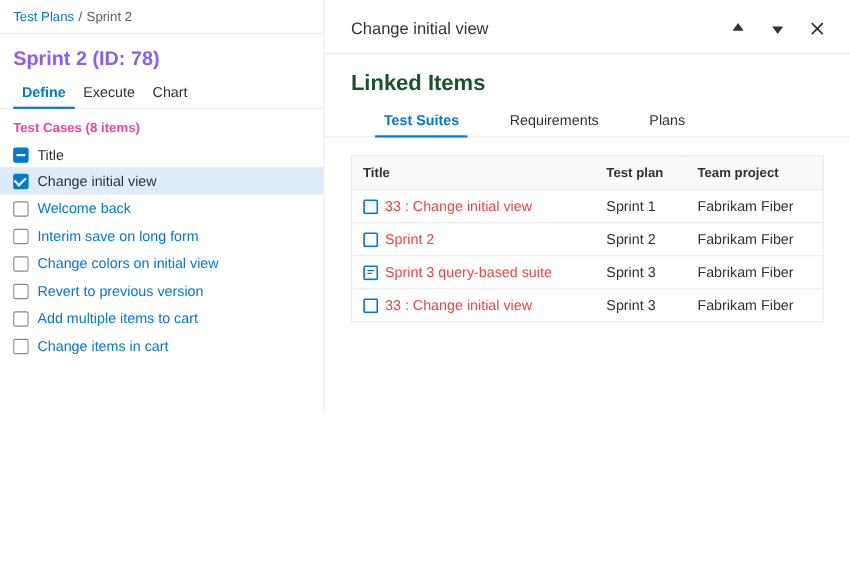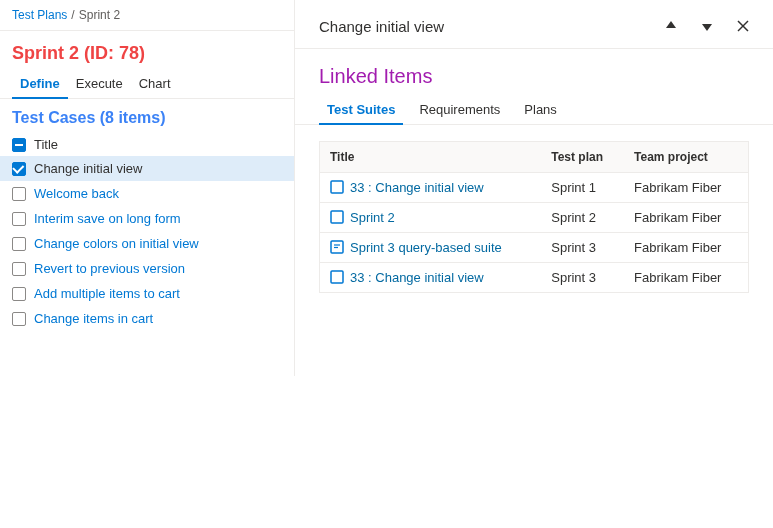--- a/index.html
+++ b/index.html
@@ -24,21 +24,21 @@
       color: #605e5c;
       border-bottom: 1px solid #edebe9;
       gap: 4px;
     }
     .breadcrumb a { color: #0078d4; text-decoration: none; }
 
     .sprint-title {
       padding: 12px 12px 4px 12px;
       font-size: 18px;
       font-weight: 600;
-      color: #ef4444;
+      color: #8b5cf6;
     }
 
     .tabs {
       display: flex;
       padding: 0 12px;
       border-bottom: 1px solid #edebe9;
       gap: 0;
     }
     .tab {
       padding: 8px 8px 6px 8px;
@@ -51,23 +51,23 @@
     }
     .tab.active {
       color: #0078d4;
       border-bottom: 2px solid #0078d4;
       font-weight: 600;
     }
     .tab:not(.active) { color: #323130; }
 
     .test-cases-header {
       padding: 10px 12px 6px 12px;
-      font-size: 16px;
+      font-size: 12px;
       font-weight: 600;
-      color: #3b82f6;
+      color: #ec4899;
     }
 
     .list-container {
       flex: 1;
       overflow-y: auto;
       padding-bottom: 8px;
     }
 
     .list-title-row {
       display: flex;
@@ -164,38 +164,39 @@
       align-items: center;
       justify-content: center;
       cursor: pointer;
       border-radius: 2px;
       color: #323130;
       font-size: 14px;
     }
 
     .linked-items-title {
       font-size: 20px;
-      font-weight: 400;
-      color: #a21caf;
+      font-weight: 700;
+      color: #14532d;
       padding: 16px 24px 8px 24px;
     }
 
     .panel-tabs {
       display: flex;
       padding: 0 24px;
       border-bottom: 1px solid #edebe9;
       gap: 0;
     }
     .panel-tab {
       padding: 6px 8px 6px 8px;
       font-size: 13px;
       cursor: pointer;
       border-bottom: 2px solid transparent;
       margin-bottom: -1px;
       margin-right: 8px;
+      margin-left: 22px;
     }
     .panel-tab.active {
       color: #0078d4;
       border-bottom: 2px solid #0078d4;
       font-weight: 600;
     }
 
     .table-area {
       flex: 1;
       padding: 16px 24px;
@@ -219,23 +220,23 @@
     .data-table td {
       padding: 7px 10px;
       font-size: 13px;
       color: #323130;
       border-bottom: 1px solid #edebe9;
     }
     .data-table tr:last-child td { border-bottom: none; }
 
     .td-title {
       display: flex;
-      align-items: flex-start;
+      align-items: flex-end;
       gap: 6px;
-      color: #0369a1;
+      color: #ef4444;
     }
     .suite-icon {
       width: 14px;
       height: 14px;
       display: inline-flex;
       align-items: center;
       justify-content: center;
       flex-shrink: 0;
     }
   </style>

